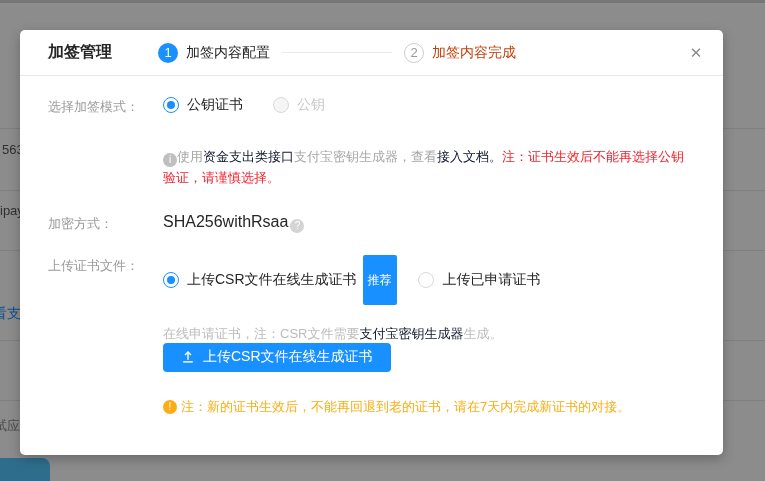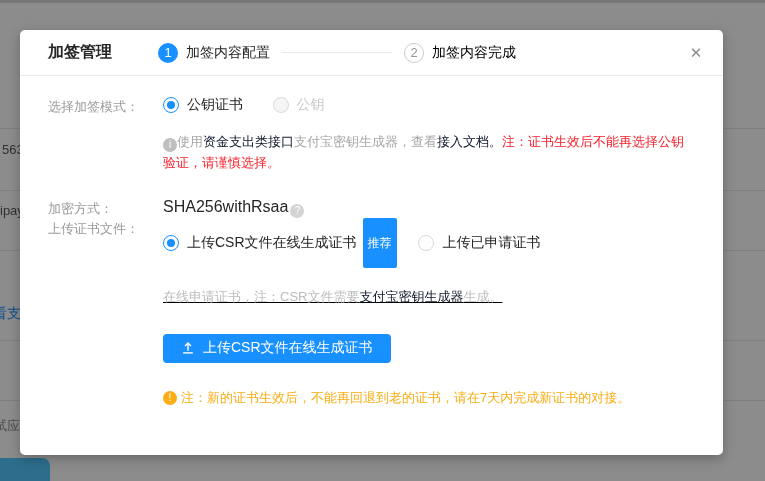--- a/index.html
+++ b/index.html
@@ -26,21 +26,21 @@
     padding:0 28px; border-bottom:1px solid #e8e8e8; }
   .modal-title { font-size:16px; font-weight:bold; color:#262626;text-align:right; }
   .steps { display:flex; align-items:center; margin-left:46px; }
   .step { display:flex; align-items:center; }
   .step-circle { width:20px; height:20px; border-radius:50%; display:flex;
     align-items:center; justify-content:center; font-size:13px; }
   .step-circle.active { background:#1890ff; color:#fff; }
   .step-circle.wait { background:#fff; border:1px solid #ccc; color:#999; }
   .step-label { margin-left:8px; font-size:14px; }
   .step-label.active { color:#262626; }
-  .step-label.wait { color:#000000; }
+  .step-label.wait { color:#c2410c; }
   .step-line { width:110px; height:1px; background:#e9e9e9; margin:0 12px; }
   .close-btn { position:absolute; right:16px; top:12px; width:22px; height:22px;
     display:flex; align-items:center; justify-content:center;
     color:#8c8c8c; font-size:15px; cursor:pointer; }
 
   .modal-body { padding:20px 28px 0; }
   .form-row { display:flex; }
   .form-label { width:115px; flex:0 0 115px; font-size:13px; color:#9b9b9b; padding-top:2px; }
   .form-content { flex:1; font-size:14px; color:#333; }
 
@@ -71,25 +71,25 @@
     line-height:18px; padding:16px 5px; border-radius:2px; margin-left:6px; vertical-align:1px; }
 
   .csr-note { font-size:13px; color:#bcbcbc; }
 
   .upload-btn { display:inline-flex; align-items:center; gap:8px; background:#1890ff;
     color:#fff; font-size:14px; height:29px; padding:0 18px; border:none;
     border-radius:4px; cursor:pointer; }
 
   .warn-note { font-size:13px; color:#faad14; display:flex; align-items:center; }
 
-  .mb-r1 { margin-bottom:14px;font-family:Liberation Serif, serif; }
+  .mb-r1 { margin-bottom:30px; }
   .mb-info { margin-bottom:24px; }
-  .mb-r3 { }
+  .mb-r3 { margin-bottom:22px; }
   .mb-r4 { margin-bottom:20px; }
-  .mb-csr { margin-bottom:28px;text-decoration:underline; }
+  .mb-csr { margin-bottom:0; }
   .mb-btn { margin-bottom:26px; }
 </style>
 </head>
 <body>
 
 <div class="stage">
 
   <div class="bg">
     <div class="bg-topline"></div>
     <div class="hline" style="top:128px"></div>

